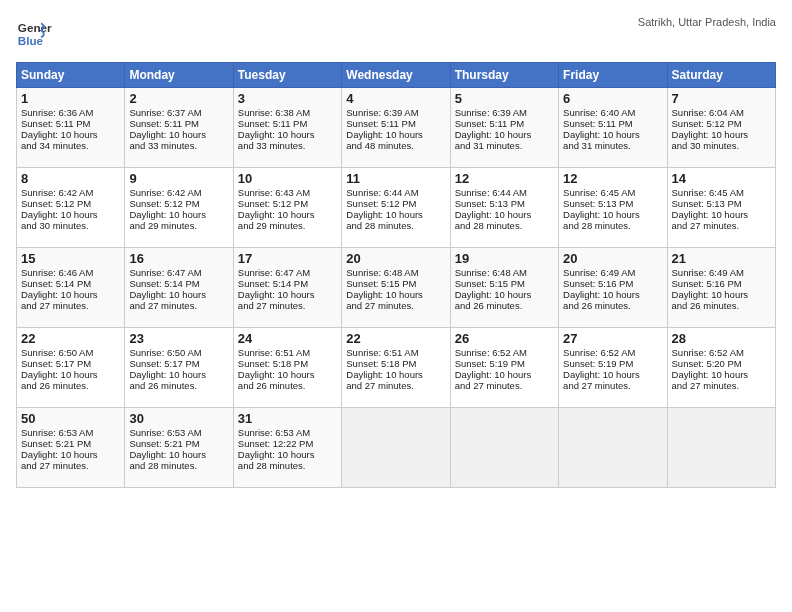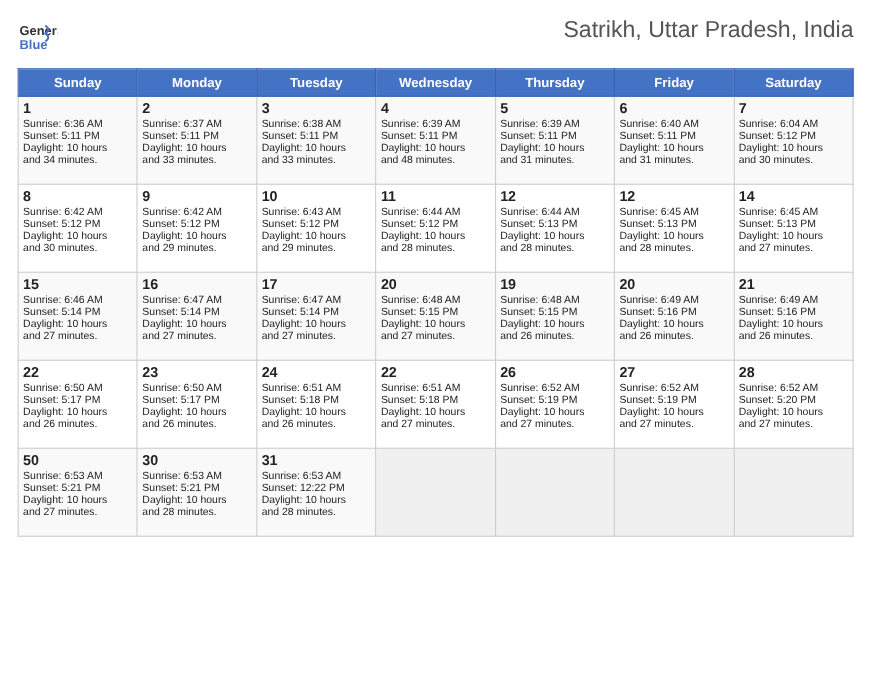--- a/index.html
+++ b/index.html
@@ -28,36 +28,36 @@
     }
     .title-area {
       text-align: right;
     }
     .title-area h1 {
       font-size: 32px;
       font-weight: bold;
       color: #333;
     }
     .title-area h2 {
-      font-size: 21px;
+      font-size: 11px;
       color: #555;
       font-weight: normal;
     }
     table {
       width: 100%;
       border-collapse: collapse;
       table-layout: fixed;
     }
     thead tr th {
       background-color: #4472C4;
       color: #fff;
       font-size: 12px;
       font-weight: bold;
       padding: 5px 4px;
-      text-align: center;
+      text-align: left;
       border: 1px solid #3a62b0;
     }
     tbody tr td {
       border: 1px solid #ccc;
       vertical-align: top;
       padding: 3px 4px;
       font-size: 9.5px;
       color: #222;
       background: #fff;
       height: 80px;

